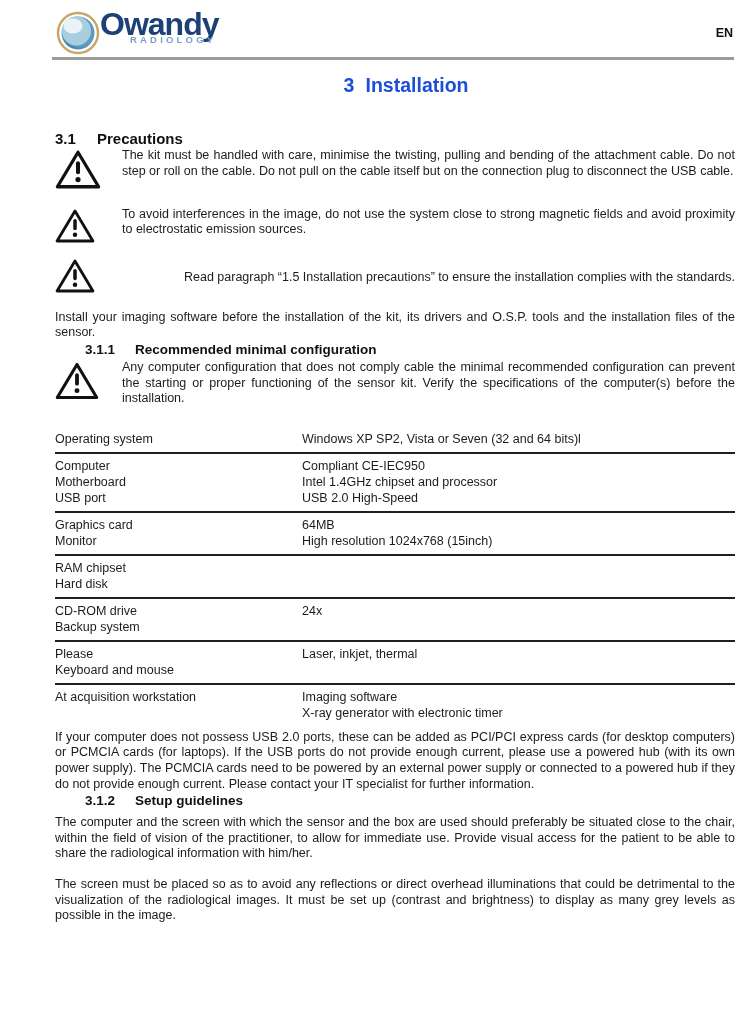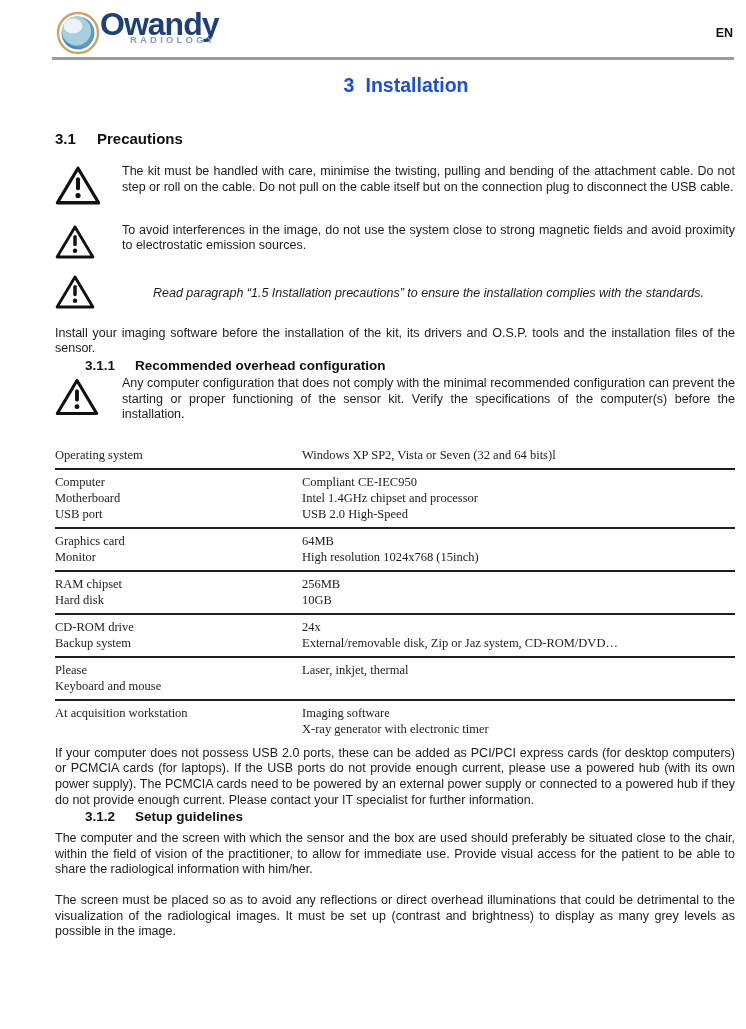--- a/index.html
+++ b/index.html
@@ -38,42 +38,42 @@
   h2.sec-title .h-num { display: inline-block; min-width: 42px; }
   h3.sub-title { margin: 0 0 0 45px; font-size: 13.5px; line-height: 17px; color: #111; }
   h3.sub-title .h-num { display: inline-block; min-width: 50px; }
   .mt-sub1 { margin-top: 33px; }
   .mt-sub2 { margin-top: 40px; }
 
   
   .warning { display: flex; align-items: flex-start; margin: 0 11px 0 15px; }
   .warn-icon-box { width: 67px; flex: 0 0 67px; padding-top: 1px; }
   .warn-text { flex: 1; text-align: justify; }
-  .warn-text.single { text-align: center; align-self: center; font-style: italic; }
-  .w1 { margin-top: 16px; }
+  .warn-text.single { text-align: right; align-self: center; }
+  .w1 { }
   .w2 { margin-top: 12px; }
   .w3 { margin-top: 9px; min-height: 40px; }
   .w4 { margin-top: 2px; }
 
   
   .para { margin: 0 11px 0 15px; text-align: justify; }
   .p-note { margin-top: 11px; }
   .p-usb { margin-top: 4px; }
   .p-setup1 { margin-top: 6px; }
   .p-setup2 { margin-top: 15px; }
 
   
   .spec-table { margin: 20px 11px 0 15px; }
   .trow {
     display: grid; grid-template-columns: 247px 1fr;
     padding: 4px 0 5px 0;
     border-bottom: 2px solid #1f1f1f;
   }
   .trow:last-child { border-bottom: none; }
-  .tcell div { line-height: 16px; font-family: Liberation Serif, serif; }
+  .tcell div { line-height: 16px; }
   .opteo { font-weight: bold; font-style: italic; }
 </style>
 </head>
 <body>
 
 <div class="page">
 
   <div class="hdr">
     <div class="logo">
       <svg class="logo-icon" width="47" height="48" viewBox="0 0 47 48" aria-hidden="true">
@@ -127,32 +127,32 @@
         <rect x="21.9" y="12.5" width="4.2" height="13.5" rx="2.1" fill="#111"></rect>
         <circle cx="24" cy="31.5" r="2.7" fill="#111"></circle>
       </svg>
     </div>
     <div class="warn-text single">Read paragraph “1.5 Installation precautions” to ensure the installation complies with the standards.</div>
   </div>
 
   <p class="para p-note">Install your imaging software before the installation of the kit, its drivers and O.S.P. tools and the installation files of the sensor.</p>
 
   <h3 class="sub-title mt-sub1">
-    <span class="h-num">3.1.1</span><span>Recommended overhead configuration</span>
+    <span class="h-num">3.1.1</span><span>Recommended minimal configuration</span>
   </h3>
 
   <div class="warning w4">
     <div class="warn-icon-box">
       <svg width="44" height="40" viewBox="0 0 48 42" aria-hidden="true">
         <path d="M24 3 L45.5 39 H2.5 Z" fill="#fff" stroke="#111" stroke-width="3.4" stroke-linejoin="round"></path>
         <rect x="21.9" y="12.5" width="4.2" height="13.5" rx="2.1" fill="#111"></rect>
         <circle cx="24" cy="31.5" r="2.7" fill="#111"></circle>
       </svg>
     </div>
-    <div class="warn-text">Any computer configuration that does not comply with the minimal recommended configuration can prevent the starting or proper functioning of the sensor kit. Verify the specifications of the computer(s) before the installation.</div>
+    <div class="warn-text">Any computer configuration that does not comply cable the minimal recommended configuration can prevent the starting or proper functioning of the sensor kit. Verify the specifications of the computer(s) before the installation.</div>
   </div>
 
   <div class="spec-table">
 
     <div class="trow">
       <div class="tcell">
         <div>Operating system</div>
       </div>
       <div class="tcell">
         <div>Windows XP SP2, Vista or Seven (32 and 64 bits)l</div>
@@ -181,34 +181,29 @@
         <div>64MB</div>
         <div>High resolution 1024x768 (15inch)</div>
       </div>
     </div>
 
     <div class="trow">
       <div class="tcell">
         <div>RAM chipset</div>
         <div>Hard disk</div>
       </div>
-      <div class="tcell">
-        <div>256MB</div>
-        <div>10GB</div>
-      </div>
     </div>
 
     <div class="trow">
       <div class="tcell">
         <div>CD-ROM drive</div>
         <div>Backup system</div>
       </div>
       <div class="tcell">
         <div>24x</div>
-        <div>External/removable disk, Zip or Jaz system, CD-ROM/DVD…</div>
       </div>
     </div>
 
     <div class="trow">
       <div class="tcell">
         <div>Please</div>
         <div>Keyboard and mouse</div>
       </div>
       <div class="tcell">
         <div>Laser, inkjet, thermal</div>

